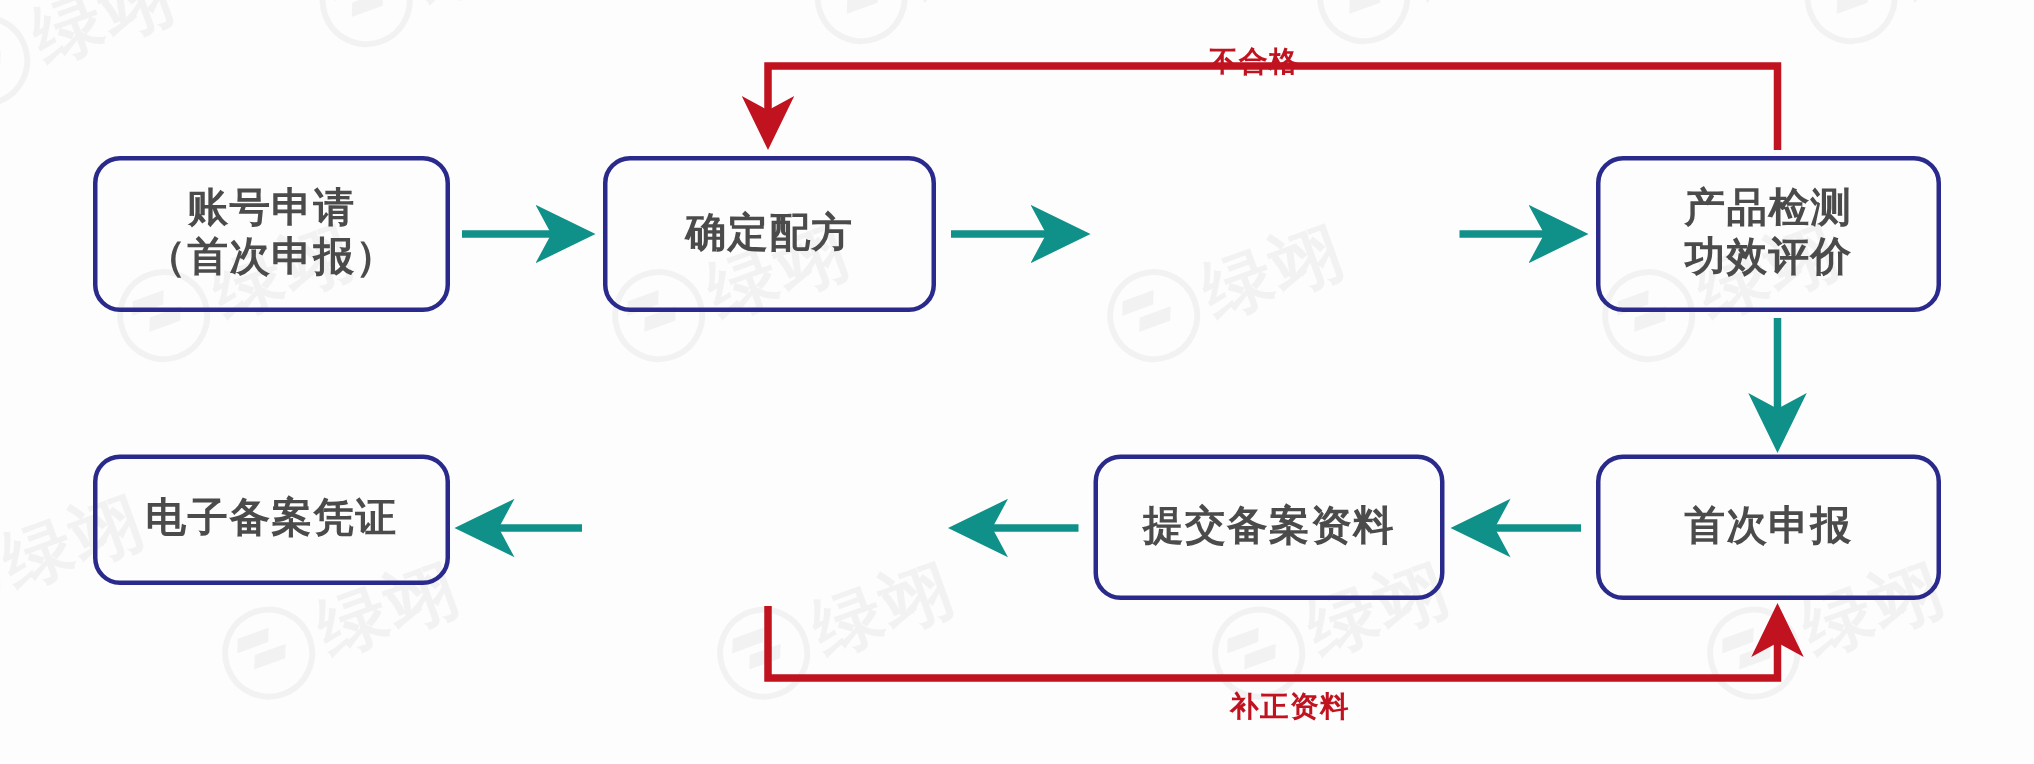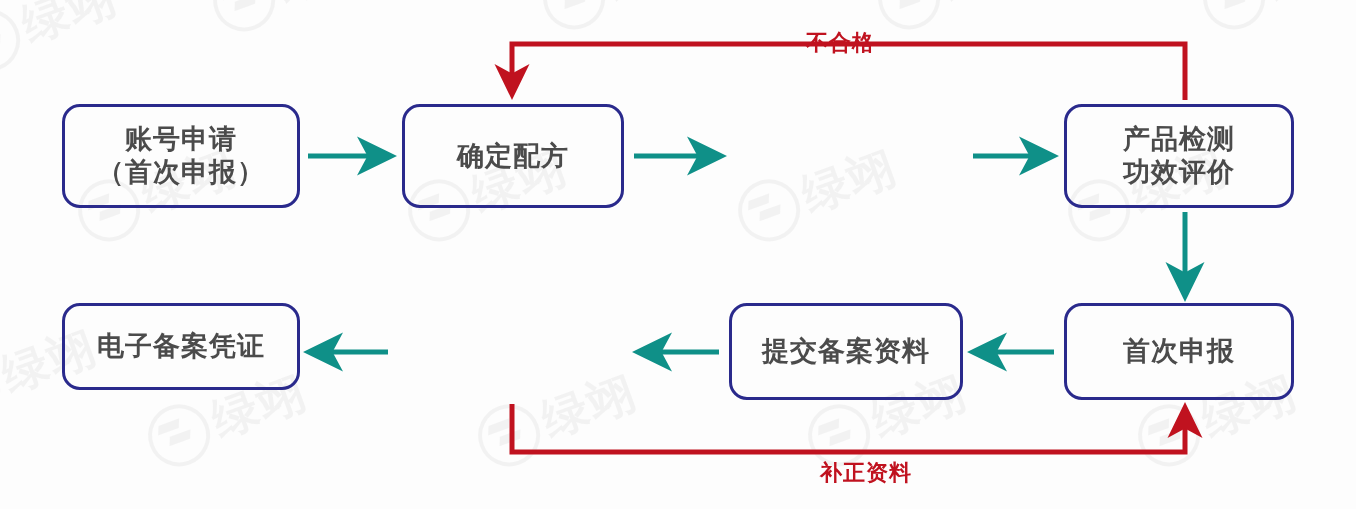--- a/index.html
+++ b/index.html
@@ -97,21 +97,21 @@
     line-height: 1.22;
     white-space: pre-line;
     letter-spacing: 1px;
   }
 
   
   .edge-label {
     position: absolute;
     z-index: 3;
     font-family: "DejaVu Sans", "Liberation Sans", sans-serif;
-    font-size: 22px;
+    font-size: 19px;
     font-weight: 700;
     color: #c0121f;
     letter-spacing: 1px;
     white-space: nowrap;
   }
 </style>
 </head>
 <body>
 
 <div id="stage">

